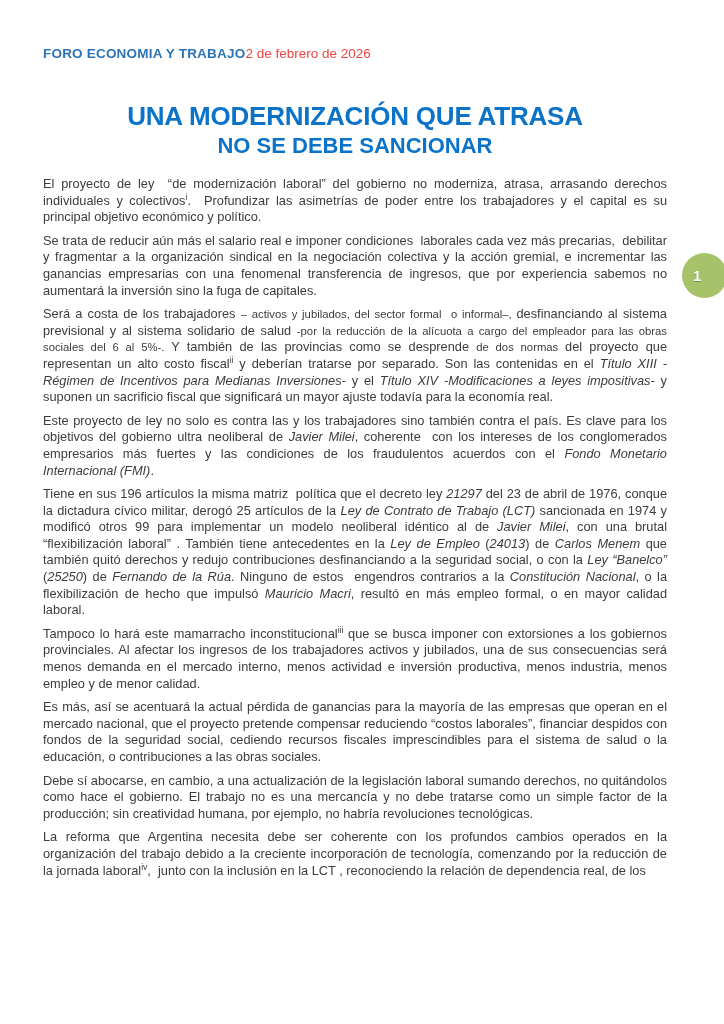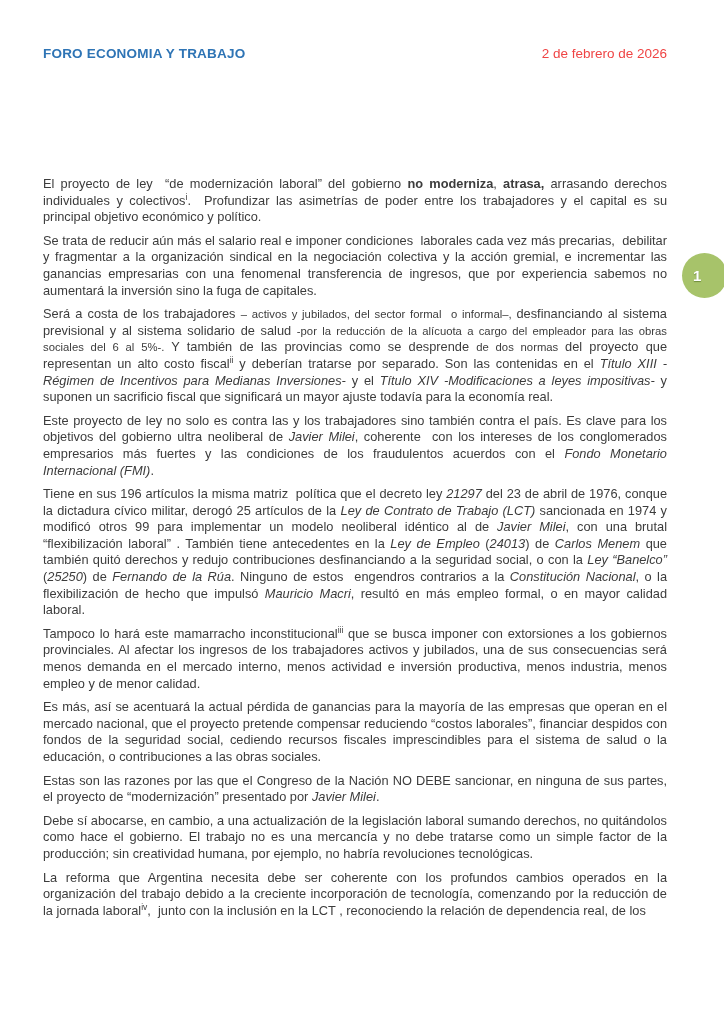--- a/index.html
+++ b/index.html
@@ -6,21 +6,21 @@
   .page{
     position:relative;
     width:724px;height:1024px;
     background:#ffffff;
     font-family:"Liberation Sans",sans-serif;
     color:#3c3c3c;
     overflow:hidden;
   }
   .header{
     position:absolute;top:46px;left:43px;width:624px;
-    display:flex;justify-content:space-between;align-items:baseline;
+    display:flex;align-items:baseline;
   }
   .org-name{
     font-weight:700;font-size:13.5px;color:#2e74b5;letter-spacing:.2px;
   }
   .doc-date{
     font-size:13.5px;color:#ef4444;
   }
   .titles{
     position:absolute;top:100px;left:43px;width:624px;text-align:center;color:#0c74c8;
   }
@@ -29,21 +29,21 @@
   }
   .doc-subtitle{
     font-size:22px;font-weight:700;line-height:26px;margin-top:1px;
   }
   .content{
     position:absolute;top:176px;left:43px;width:624px;
     font-size:12.8px;line-height:16.6px;text-align:justify;
   }
   .content p{margin:0 0 7px 0;}
   .run{white-space:pre-wrap;}
-  .b{font-weight:700;margin-top:32px;}
+  .b{font-weight:400;margin-top:32px;}
   .i{font-style:italic;}
   .sm{font-size:11.3px;}
   .sup{vertical-align:super;font-size:8.5px;line-height:0;}
   .page-badge{
     position:absolute;top:253px;right:-3px;
     width:45px;height:45px;border-radius:50%;
     display:flex;align-items:center;justify-content:flex-start;
     padding-left:0;box-sizing:border-box;
     color:#ffffff;font-weight:700;font-size:15px;
     cursor:pointer;
@@ -56,30 +56,33 @@
 </head>
 <body>
 
 <div class="page">
 
   <div class="header">
     <span class="org-name">FORO ECONOMIA Y TRABAJO</span>
     <span class="doc-date">2 de febrero de 2026</span>
   </div>
 
+  <div class="titles">
+    <div class="doc-title">UNA MODERNIZACIÓN QUE ATRASA</div>
+    <div class="doc-subtitle">NO SE DEBE SANCIONAR</div>
+  </div>
 
   <div class="content" id="doc-body">
       <p><span class="run">El proyecto de ley  “de modernización laboral” del gobierno </span><span class="run b">no moderniza</span><span class="run">, </span><span class="run b">atrasa,</span><span class="run"> arrasando derechos individuales y colectivos</span><span class="run sup">i</span><span class="run">.  Profundizar las asimetrías de poder entre los trabajadores y el capital es su principal objetivo económico y político.</span></p>
       <p><span class="run">Se trata de reducir aún más el salario real e imponer condiciones  laborales cada vez más precarias,  debilitar y fragmentar a la organización sindical en la negociación colectiva y la acción gremial, e incrementar las ganancias empresarias con una fenomenal transferencia de ingresos, que por experiencia sabemos no aumentará la inversión sino la fuga de capitales.</span></p>
       <p><span class="run">Será a costa de los trabajadores </span><span class="run sm">– activos y jubilados, del sector formal  o informal–, </span><span class="run">desfinanciando al sistema previsional y al sistema solidario de salud </span><span class="run sm">-por la reducción de la alícuota a cargo del empleador para las obras sociales del 6 al 5%-. </span><span class="run">Y también de las provincias como se desprende </span><span class="run sm">de dos normas </span><span class="run">del proyecto que representan un alto costo fiscal</span><span class="run sup">ii</span><span class="run"> y deberían tratarse por separado. Son las contenidas en el </span><span class="run i">Título XIII - Régimen de Incentivos para Medianas Inversiones-</span><span class="run"> y el </span><span class="run i">Título XIV -Modificaciones a leyes impositivas-</span><span class="run"> y suponen un sacrificio fiscal que significará un mayor ajuste todavía para la economía real.</span></p>
       <p><span class="run">Este proyecto de ley no solo es contra las y los trabajadores sino también contra el país. Es clave para los objetivos del gobierno ultra neoliberal de </span><span class="run i">Javier Milei</span><span class="run">, coherente  con los intereses de los conglomerados empresarios más fuertes y las condiciones de los fraudulentos acuerdos con el </span><span class="run i">Fondo Monetario Internacional (FMI)</span><span class="run">.</span></p>
       <p><span class="run">Tiene en sus 196 artículos la misma matriz  política que el decreto ley </span><span class="run i">21297</span><span class="run"> del 23 de abril de 1976, conque la dictadura cívico militar, derogó 25 artículos de la </span><span class="run i">Ley de Contrato de Trabajo (LCT)</span><span class="run"> sancionada en 1974 y modificó otros 99 para implementar un modelo neoliberal idéntico al de </span><span class="run i">Javier Milei</span><span class="run">, con una brutal “flexibilización laboral” . También tiene antecedentes en la </span><span class="run i">Ley de Empleo</span><span class="run"> (</span><span class="run i">24013</span><span class="run">) de </span><span class="run i">Carlos Menem</span><span class="run"> que también quitó derechos y redujo contribuciones desfinanciando a la seguridad social, o con la </span><span class="run i">Ley “Banelco”</span><span class="run"> (</span><span class="run i">25250</span><span class="run">) de </span><span class="run i">Fernando de la Rúa</span><span class="run">. Ninguno de estos  engendros contrarios a la </span><span class="run i">Constitución Nacional</span><span class="run">, o la flexibilización de hecho que impulsó </span><span class="run i">Mauricio Macri</span><span class="run">, resultó en más empleo formal, o en mayor calidad laboral.</span></p>
       <p><span class="run">Tampoco lo hará este mamarracho inconstitucional</span><span class="run sup">iii</span><span class="run"> que se busca imponer con extorsiones a los gobiernos provinciales. Al afectar los ingresos de los trabajadores activos y jubilados, una de sus consecuencias será menos demanda en el mercado interno, menos actividad e inversión productiva, menos industria, menos empleo y de menor calidad.</span></p>
       <p><span class="run">Es más, así se acentuará la actual pérdida de ganancias para la mayoría de las empresas que operan en el mercado nacional, que el proyecto pretende compensar reduciendo “costos laborales”, financiar despidos con fondos de la seguridad social, cediendo recursos fiscales imprescindibles para el sistema de salud o la educación, o contribuciones a las obras sociales.</span></p>
-      <p><span class="run">Estas son las razones por las que el Congreso de la Nación NO DEBE sancionar, en ninguna de sus partes, el proyecto de “modernización” presentado por </span><span class="run i">Javier Milei</span><span class="run">.</span></p>
       <p><span class="run">Debe sí abocarse, en cambio, a una actualización de la legislación laboral sumando derechos, no quitándolos como hace el gobierno. El trabajo no es una mercancía y no debe tratarse como un simple factor de la producción; sin creatividad humana, por ejemplo, no habría revoluciones tecnológicas.</span></p>
       <p><span class="run">La reforma que Argentina necesita debe ser coherente con los profundos cambios operados en la organización del trabajo debido a la creciente incorporación de tecnología, comenzando por la reducción de la jornada laboral</span><span class="run sup">iv</span><span class="run">,  junto con la inclusión en la LCT , reconociendo la relación de dependencia real, de los</span></p>
     </div>
 
   <div class="page-badge" style="background: rgb(167, 195, 106);">
     <span>1</span>
   </div>
 
 </div>
 

